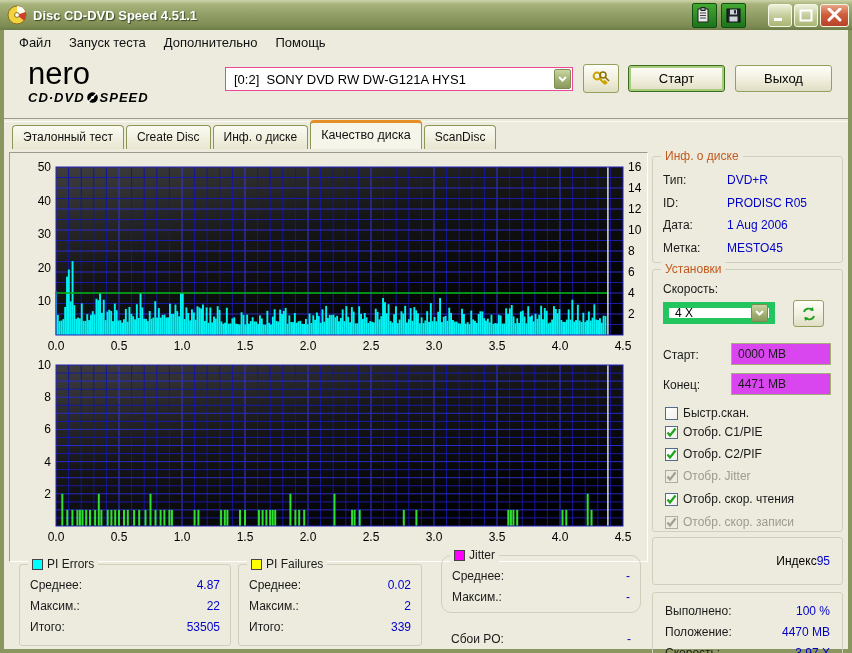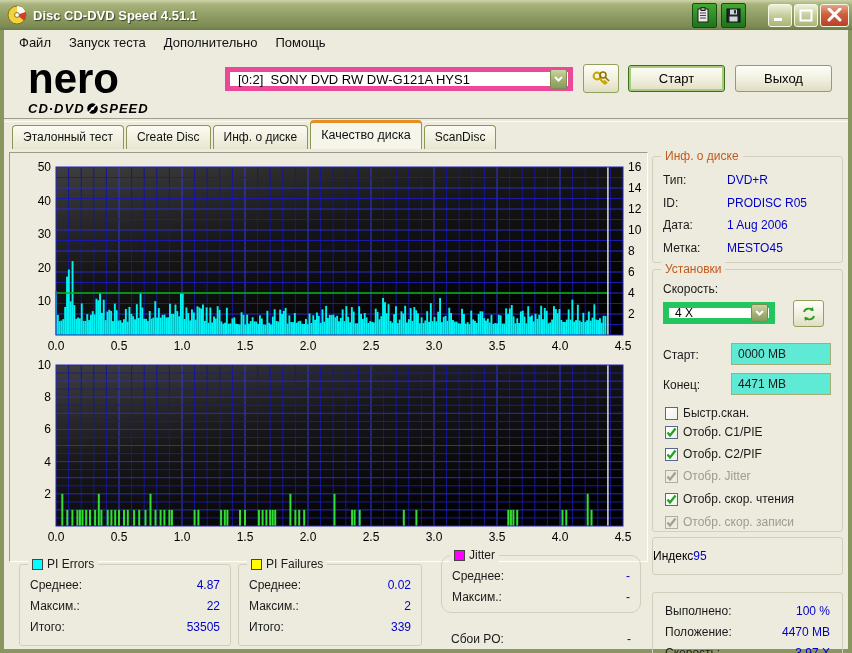--- a/index.html
+++ b/index.html
@@ -18,24 +18,24 @@
     display:flex;align-items:center;justify-content:center;box-sizing:border-box;
     background:linear-gradient(180deg,#eef0da 0%,#c5cd9d 50%,#aab573 100%);}
   .tb-ctl.close{width:29px;background:linear-gradient(180deg,#e8a587 0%,#cf5f3d 45%,#b8422a 100%);margin-right:3px;}
   .tb-gap{width:16px;flex:0 0 auto;}
   
   .client{position:absolute;left:4px;top:30px;width:844px;height:619px;background:#EDEBDD;}
   .menubar{height:24px;display:flex;align-items:center;padding-left:6px;font-size:13px;}
   .menu-item{padding:2px 9px;color:#111;}
   .header{position:relative;height:64px;}
   .logo{position:absolute;left:24px;top:4px;color:#000;line-height:1;}
-  .logo .l1{font-size:42px;font-weight:bold;letter-spacing:0px;}
+  .logo .l1{font-size:31px;font-weight:normal;letter-spacing:0px;}
   .logo .l2{font-size:13px;font-weight:bold;font-style:italic;letter-spacing:1px;margin-top:2px;display:flex;align-items:center;gap:1px;}
   .drive-select{position:absolute;left:221px;top:13px;width:348px;height:24px;background:#fff;
-    border:5px solid #ec4899;box-sizing:border-box;display:flex;align-items:center;font-size:13px;color:#000;}
+    border:1px solid #ec4899;box-sizing:border-box;display:flex;align-items:center;font-size:13px;color:#000;}
   .drive-select .txt{padding-left:8px;white-space:pre;flex:1;overflow:hidden;}
   .dd-arrow{width:17px;height:20px;margin:1px;border-radius:2px;display:flex;align-items:center;justify-content:center;
     background:linear-gradient(180deg,#cbd4a4 0%,#9fae70 60%,#8a9a5e 100%);border:1px solid #7d8c50;box-sizing:border-box;}
   .xp-btn{position:absolute;box-sizing:border-box;border:1px solid #94a15c;border-radius:3px;
     background:linear-gradient(180deg,#fefef9 0%,#efedda 60%,#dfddc3 100%);
     font-size:13px;color:#000;display:flex;align-items:center;justify-content:center;}
   .keys-btn{left:579px;top:10px;width:36px;height:29px;}
   .start-btn{left:624px;top:11px;width:97px;height:27px;border:1px solid #3c6e22;box-shadow:inset 0 0 0 2px #a9cb7c;}
   .exit-btn{left:731px;top:11px;width:97px;height:27px;}
   .sep{height:2px;border-top:1px solid #9c9c8a;border-bottom:1px solid #fbfbf2;}
@@ -67,29 +67,29 @@
   .di-grid{padding:12px 10px 0 10px;}
   .di-row{display:flex;font-size:12px;line-height:22.5px;}
   .di-row .lab{width:64px;color:#1a1a1a;}
   .di-row .val{color:#0000c8;}
   .settings{left:648px;top:120px;width:191px;height:263px;}
   .set-label{position:absolute;font-size:12px;color:#1a1a1a;}
   .speed-select{position:absolute;left:10px;top:32px;width:112px;height:22px;background:#fff;
     border:6px solid #22c55e;box-sizing:border-box;display:flex;align-items:center;font-size:12px;}
   .speed-select .txt{padding-left:6px;flex:1;}
   .refresh-btn{left:140px;top:30px;width:31px;height:27px;}
-  .field{position:absolute;height:22px;background:#5eead4;border:1px solid #a3ad76;box-sizing:border-box;
+  .field{position:absolute;height:22px;background:#d946ef;border:1px solid #a3ad76;box-sizing:border-box;
     font-size:12px;color:#1a1a1a;padding:0 6px;font-family:"Liberation Sans","DejaVu Sans",sans-serif;width:100px;}
   .cbrow{position:absolute;left:12px;display:flex;align-items:center;gap:5px;font-size:12px;color:#1a1a1a;}
   .cbrow.disabled{color:#9c9c8e;}
   .cbx{width:13px;height:13px;border:1px solid #55698c;background:linear-gradient(135deg,#fff,#f0f0ea);
     box-sizing:border-box;display:flex;align-items:center;justify-content:center;}
   .cbrow.disabled .cbx{border-color:#adada0;background:#EDEBDD;}
-  .index-panel{left:648px;top:388px;width:191px;height:38px;display:flex;align-items:center;
-    justify-content:flex-start;padding:0 0;font-size:12px;}
+  .index-panel{left:648px;top:388px;width:191px;height:48px;display:flex;align-items:center;
+    justify-content:flex-end;padding:0 12px;font-size:12px;}
   .index-panel .val{color:#0000c8;}
   .progress-panel{left:648px;top:443px;width:191px;height:74px;padding:8px 12px 0 12px;}
 </style>
 </head>
 <body>
 
 <div class="window">
   <div class="titlebar">
     <span class="app-icon">
       <svg width="22" height="22" viewBox="0 0 22 22">

